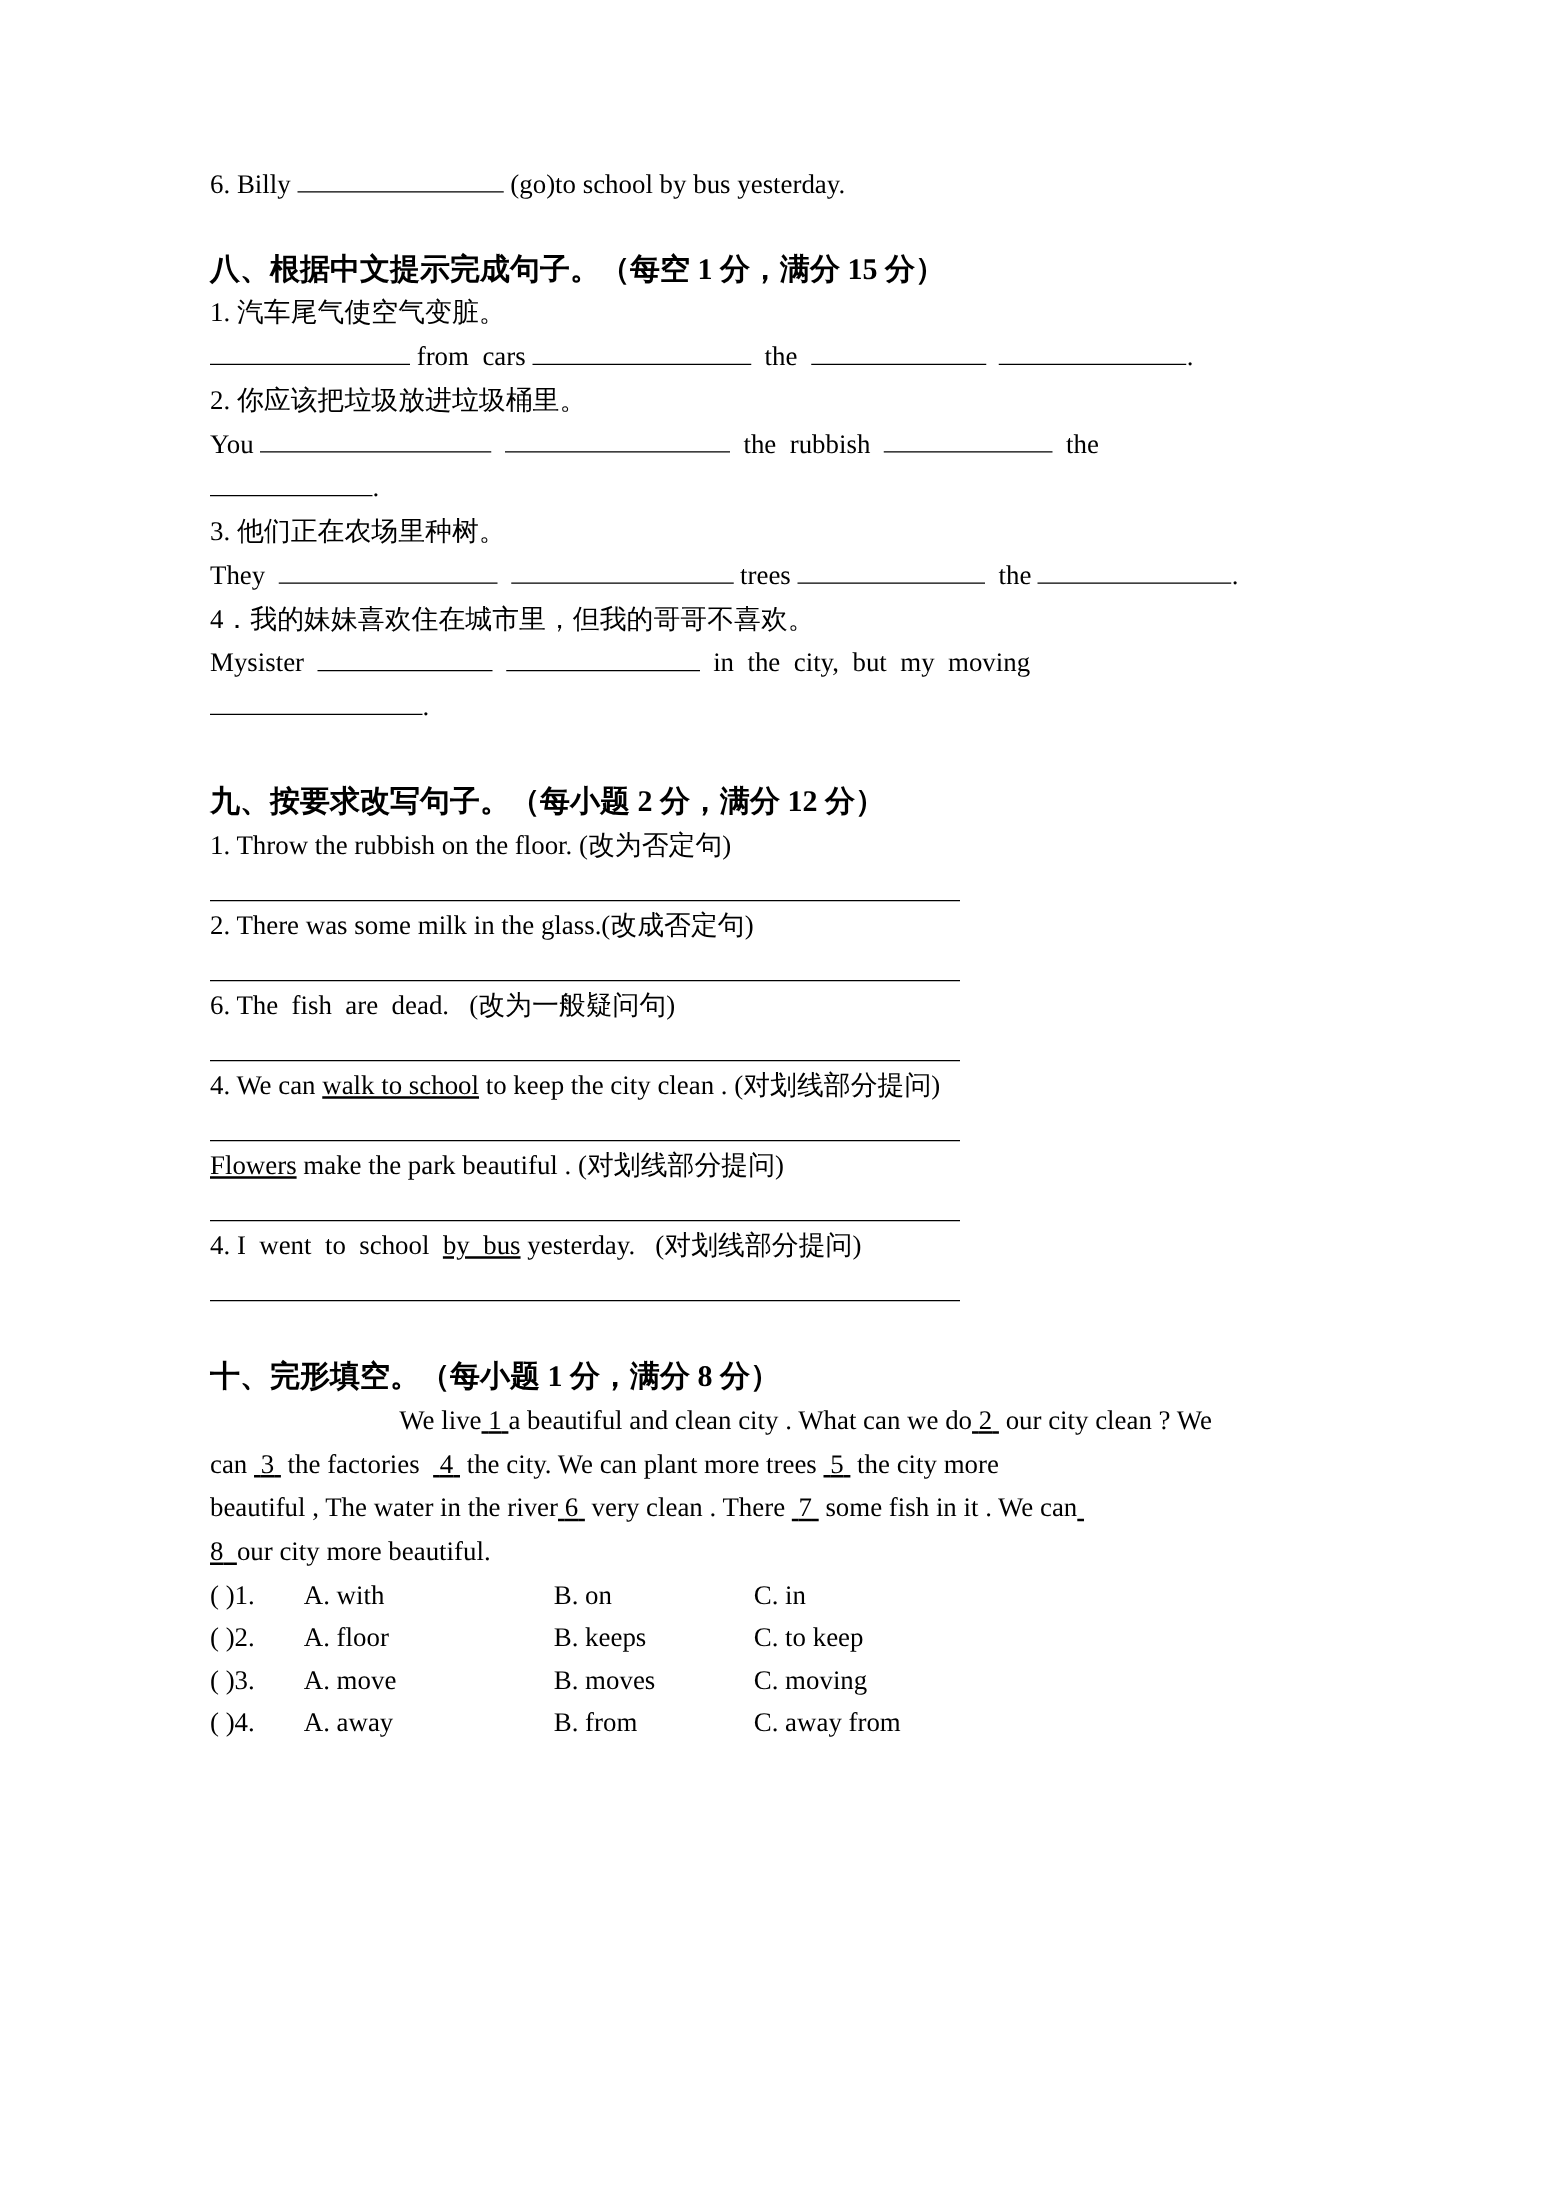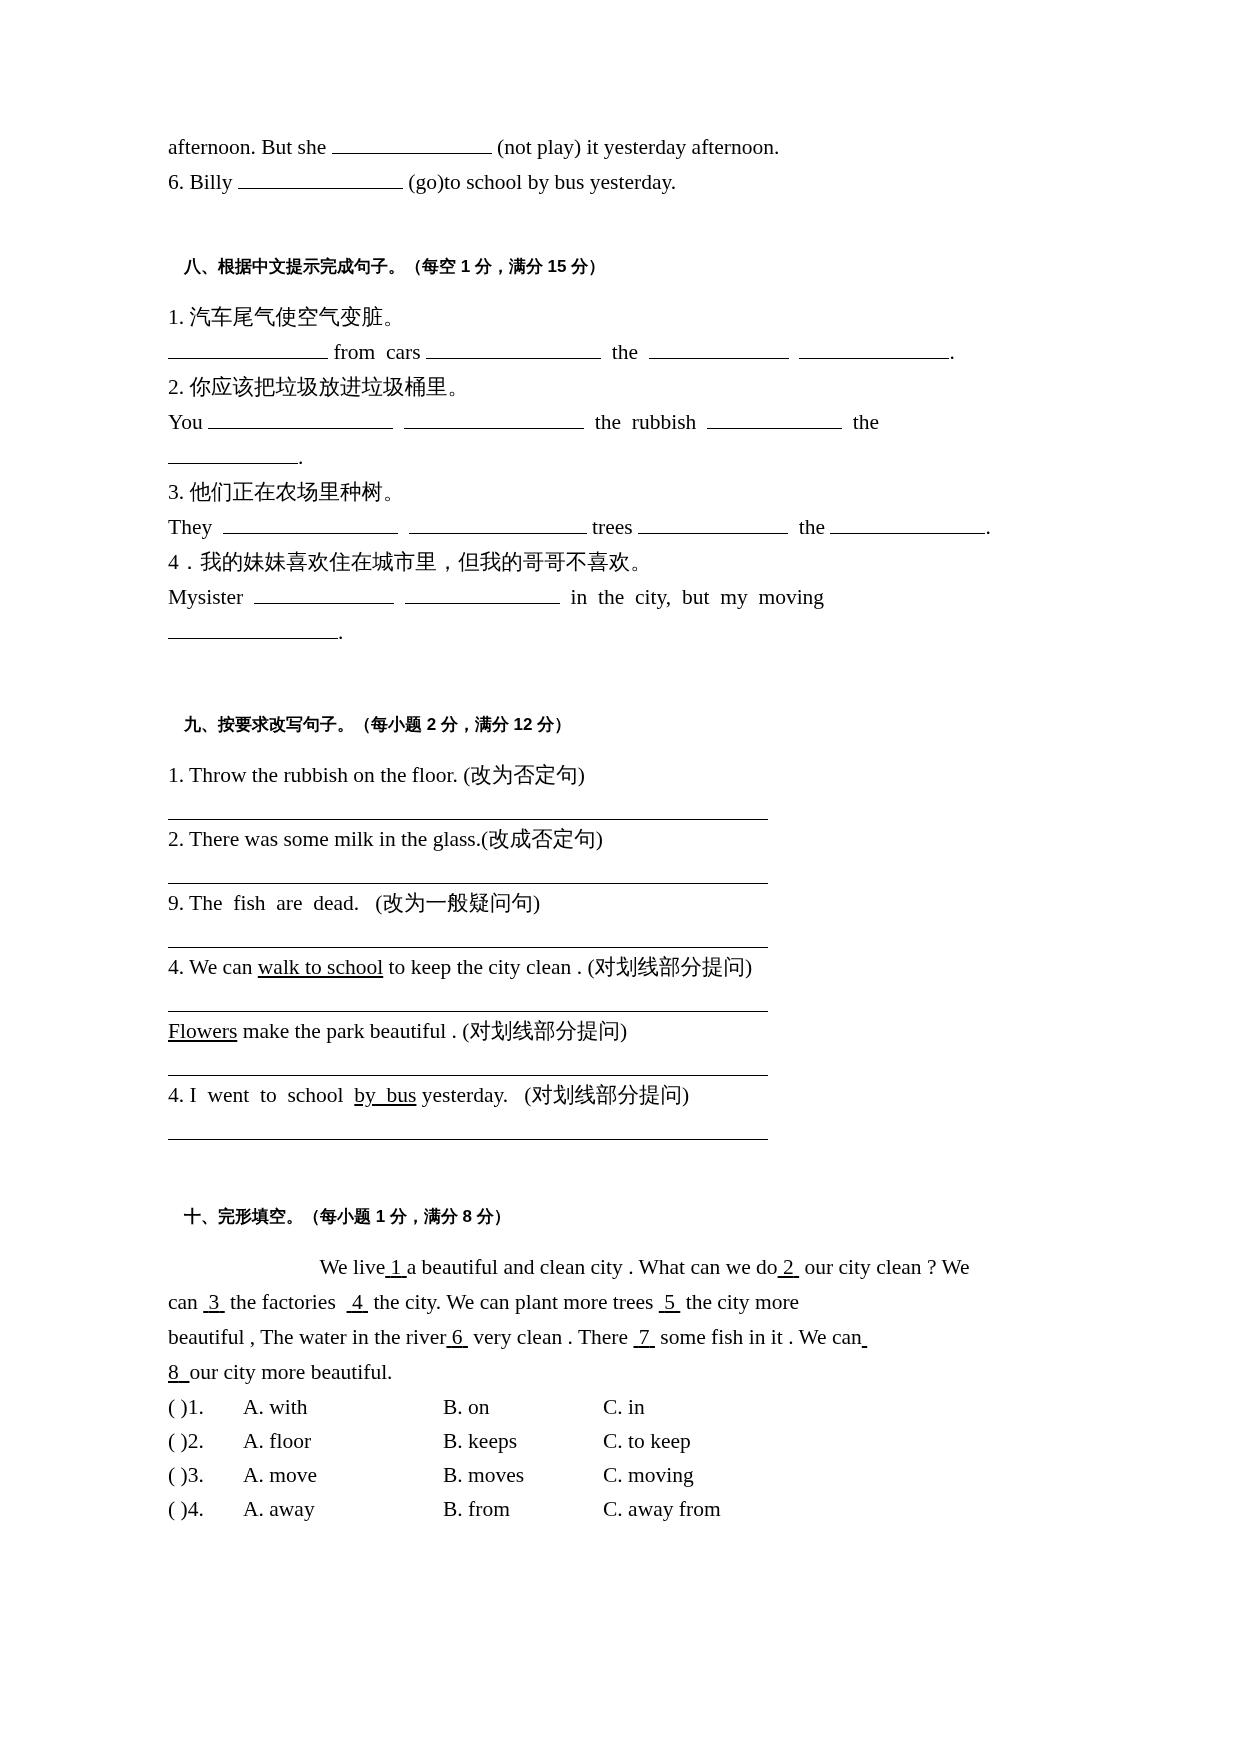--- a/index.html
+++ b/index.html
@@ -21,25 +21,25 @@
     width: 1241px;
     height: 1754px;
   }
   .line {
     font-size: 21.5px;
     line-height: 35px;
     margin: 0;
     white-space: pre-wrap;
   }
   .cn-head {
-    font-family: Liberation Sans, sans-serif;
-    font-size: 17px;
+    font-family: Liberation Serif, serif;
+    font-size: 24px;
     font-weight: bold;
     line-height: 34px;
-    margin: 16px;
+    margin: 0;
   }
   .gap-m { height: 34px; }
   .gap-l { height: 42px; }
   .blank-line {
     border-bottom: 1.3px solid #000;
     display: inline-block;
     vertical-align: baseline;
   }
   .ul { text-decoration: underline; }
   .long-rule {
@@ -58,21 +58,20 @@
   .opt-row .paren { width: 75px; display: inline-block; }
   .opt-row .a { width: 200px; display: inline-block; }
   .opt-row .b { width: 160px; display: inline-block; }
   .opt-row .c { display: inline-block; }
 </style>
 </head>
 <body>
 
 <div class="page">
 
-  <p class="line"><span>afternoon. But she </span><span class="blank-line" style="width:160px"></span><span> (not play) it yesterday afternoon.</span></p>
 
   <p class="line"><span>6. Billy </span><span class="blank-line" style="width:165px"></span><span> (go)to school by bus yesterday.</span></p>
 
   <div class="gap-m"></div>
 
   <p class="cn-head">八、根据中文提示完成句子。（每空 1 分，满分 15 分）</p>
 
   <p class="line">1. 汽车尾气使空气变脏。</p>
   <p class="line"><span class="blank-line" style="width:160px"></span><span> from  cars </span><span class="blank-line" style="width:175px"></span><span>  the  </span><span class="blank-line" style="width:140px"></span><span>&nbsp;&nbsp;</span><span class="blank-line" style="width:150px"></span><span>.</span></p>
 
@@ -90,21 +89,21 @@
   <div class="gap-l"></div>
 
   <p class="cn-head">九、按要求改写句子。（每小题 2 分，满分 12 分）</p>
 
   <p class="line">1. Throw the rubbish on the floor. (改为否定句)</p>
   <div class="long-rule"></div>
 
   <p class="line">2. There was some milk in the glass.(改成否定句)</p>
   <div class="long-rule"></div>
 
-  <p class="line">9. The  fish  are  dead.   (改为一般疑问句)</p>
+  <p class="line">6. The  fish  are  dead.   (改为一般疑问句)</p>
   <div class="long-rule"></div>
 
   <p class="line"><span>4. We can </span><span class="ul">walk to school</span><span> to keep the city clean . (对划线部分提问)</span></p>
   <div class="long-rule"></div>
 
   <p class="line"><span class="ul">Flowers</span><span> make the park beautiful . (对划线部分提问)</span></p>
   <div class="long-rule"></div>
 
   <p class="line"><span>4. I  went  to  school  </span><span class="ul">by  bus</span><span> yesterday.   (对划线部分提问)</span></p>
   <div class="long-rule"></div>

